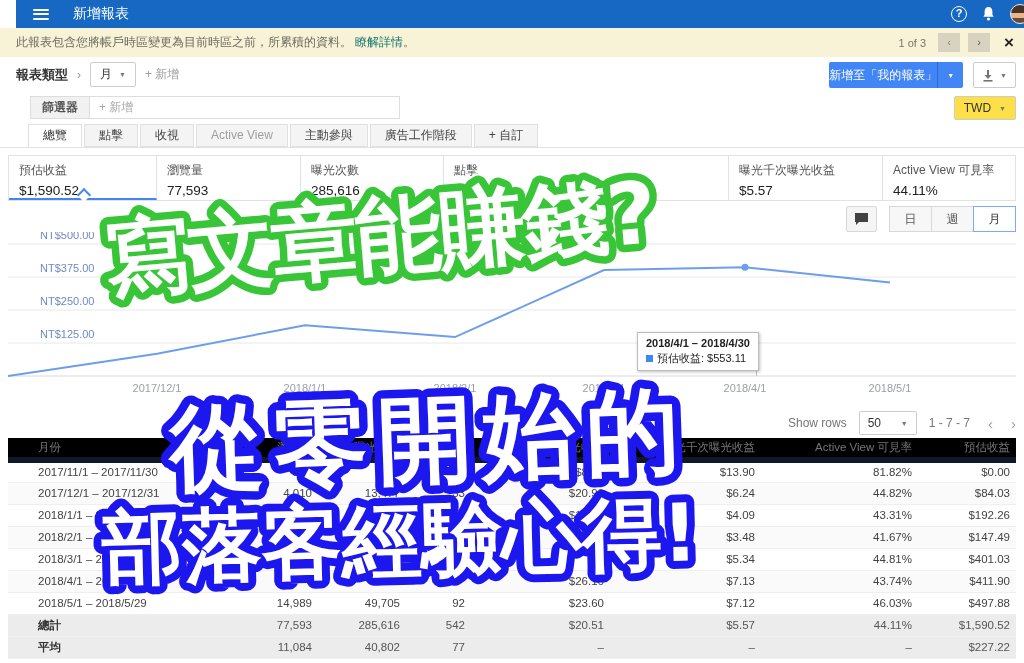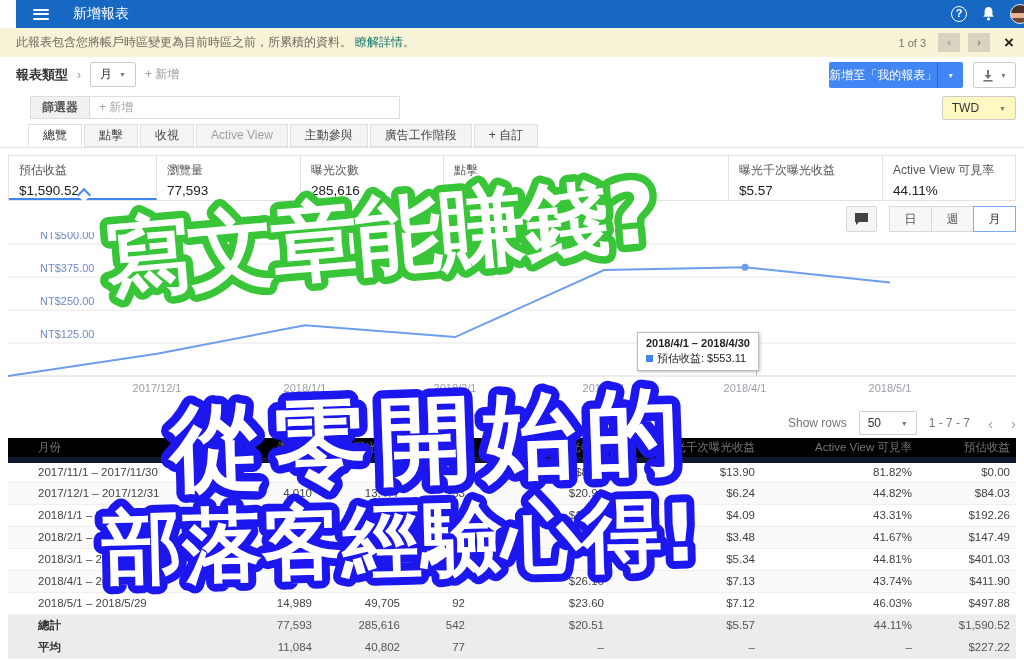--- a/index.html
+++ b/index.html
@@ -37,21 +37,21 @@
   .btn-blue .main{padding:0 0;}
   .btn-blue .dd{padding:0 9px;border-left:1px solid #3367d6;height:100%;display:flex;align-items:center;}
   .btn-blue .caret{color:#fff;}
   .btn-dl{height:26px;background:#fff;border:1px solid #ccc;border-radius:2px;display:flex;align-items:center;gap:6px;padding:0 8px;cursor:pointer;}
 
   
   .filter-row{top:96px;left:30px;width:370px;height:23px;border:1px solid #ddd;background:#fff;display:flex;align-items:center;}
   .filter-label{background:#f1f1f1;border-right:1px solid #ddd;height:100%;display:flex;align-items:center;padding:0 11px;font-size:12px;font-weight:bold;color:#555;}
   .filter-ph{font-size:12px;color:#a8a8a8;padding-left:9px;}
   .filter-right{top:96px;right:8px;display:flex;align-items:center;gap:12px;}
-  .btn-plain{height:24px;background:#fef9c3;border:1px solid #ccc;border-radius:2px;display:flex;align-items:center;gap:20px;padding:0 9px;font-size:12px;color:#333;cursor:pointer;}
+  .btn-plain{height:24px;background:#fde047;border:1px solid #ccc;border-radius:2px;display:flex;align-items:center;gap:8px;padding:0 9px;font-size:12px;color:#333;cursor:pointer;}
 
   
   .tab-bar{top:125px;left:0;width:1024px;height:23px;border-bottom:1px solid #e2e2e2;padding-left:28px;display:flex;align-items:flex-end;}
   .tab{height:23px;line-height:21px;padding:0 14px;font-size:12px;color:#444;background:#f4f4f4;border:1px solid #e0e0e0;margin-right:2px;cursor:pointer;white-space:nowrap;}
   .tab.active{background:#fff;border-bottom-color:#fff;color:#333;}
   .tab.disabled{color:#9e9e9e;}
 
   
   .metrics{top:155px;left:8px;width:1008px;height:46px;border:1px solid #e2e2e2;background:#fff;display:flex;}
   .mcard{position:relative;border-right:1px solid #e2e2e2;padding:6px 0 0 10px;cursor:pointer;}

